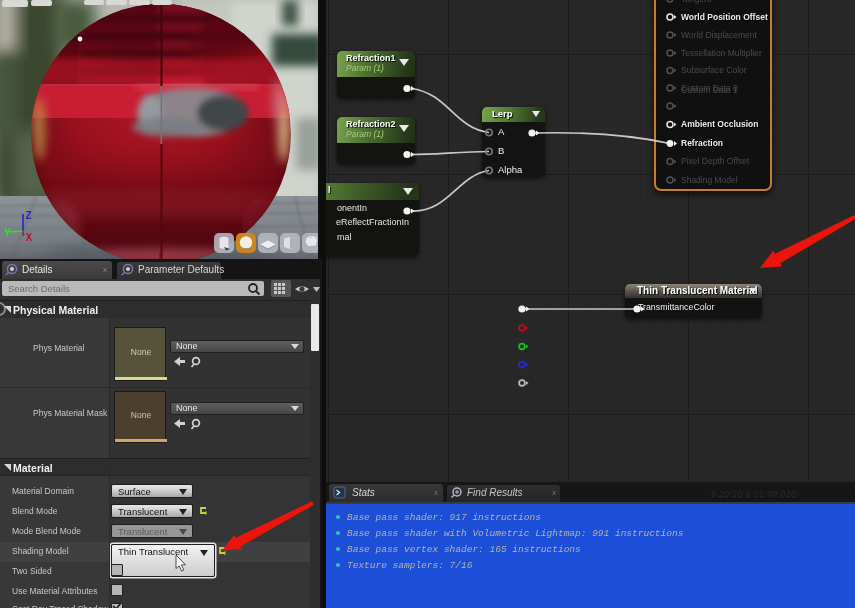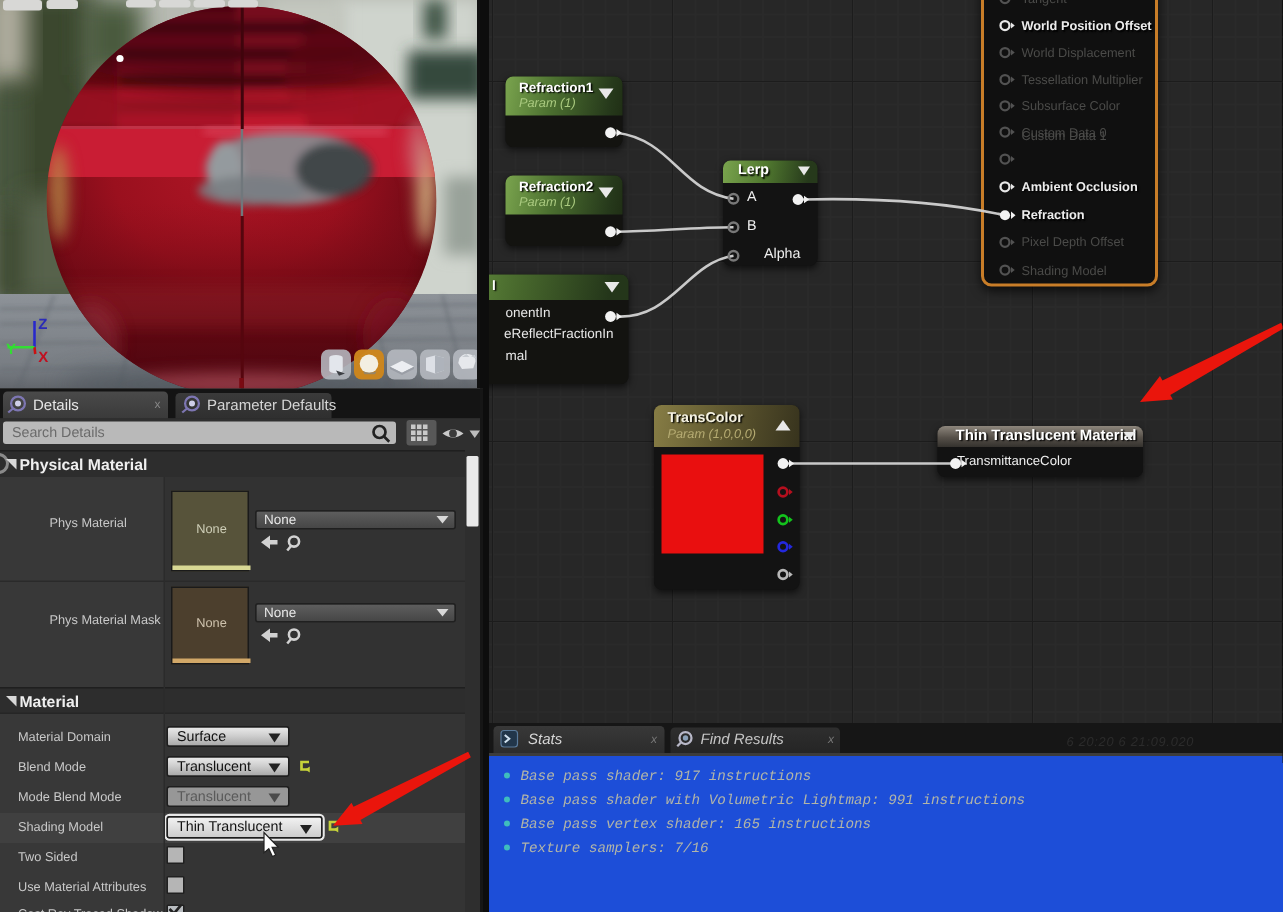--- a/index.html
+++ b/index.html
@@ -207,34 +207,24 @@
     </div>
 
     <div class="node" style="left:156px;top:107px;width:63px;height:70px;">
       <div class="nhead" style="height:15px;background:linear-gradient(100deg,#7aa44e 0%,#50782f 45%,#26391b 90%);">
         <div class="ntitle" style="font-size:9.5px;padding:1px 0 0 10px;">Lerp</div>
         <div class="tri" style="right:5px;top:4px;border-left-width:4.5px;border-right-width:4.5px;border-top-width:6px;"></div>
       </div>
       <div style="height:55px;background:#131313;border-radius:0 0 5px 5px;color:#efefef;font-size:9.5px;">
         <div style="padding:4px 0 0 16px;">A</div>
         <div style="padding:8px 0 0 16px;">B</div>
-        <div style="padding:8px 0 0 16px;text-align:center;">Alpha</div>
-      </div>
-    </div>
-
-    <div class="node" style="left:110px;top:270px;width:97px;height:123px;">
-      <div class="nhead" style="height:28px;background:linear-gradient(100deg,#877d45 0%,#5d562f 50%,#37331d 100%);">
-        <div class="ntitle" style="font-size:9.5px;padding:3px 0 0 9px;color:#f5f2e2;">TransColor</div>
-        <div class="nsub" style="font-size:8.5px;color:#b5ab72;padding:0 0 0 9px;">Param (1,0,0,0)</div>
-        <div class="tri" style="right:6px;top:10px;border-top:none;border-bottom:7px solid #e8e8e8;"></div>
-      </div>
-      <div style="height:95px;background:#131313;border-radius:0 0 5px 5px;">
-        <div style="position:absolute;left:5px;top:33px;width:68px;height:66px;background:#e90f0f;"></div>
-      </div>
-    </div>
+        <div style="padding:8px 0 0 16px;">Alpha</div>
+      </div>
+    </div>
+
 
     <div class="node" style="left:299px;top:284px;width:137px;height:34px;">
       <div class="nhead" style="height:14px;background:linear-gradient(180deg,#8d867c 0%,#565049 55%,#35322e 100%);">
         <div class="ntitle" style="font-size:10px;padding:1px 0 0 12px;">Thin Translucent Material</div>
         <div class="tri" style="right:5px;top:4px;border-left-width:4px;border-right-width:4px;border-top-width:5.5px;"></div>
       </div>
       <div style="height:20px;background:#121212;border-radius:0 0 5px 5px;color:#efefef;font-size:8.8px;">
         <div style="padding:4px 0 0 13px;">TransmittanceColor</div>
       </div>
     </div>
@@ -411,21 +401,21 @@
       </svg>
     <div style="position:absolute;left:110px;top:217px;width:212px;height:132px;background:#343434;"></div>
     <div style="position:absolute;left:0;top:283px;width:322px;height:20px;background:#404040;"></div>
     <div class="drow" style="left:12px;top:227px;">Material Domain</div>
     <div class="combo" style="left:111px;top:225px;width:82px;">Surface<div class="cara" style="right:5px;top:4px;"></div></div>
     <div class="drow" style="left:12px;top:247px;">Blend Mode</div>
     <div class="combo" style="left:111px;top:245px;width:82px;">Translucent<div class="cara" style="right:5px;top:4px;"></div></div>
     <div class="drow" style="left:12px;top:267px;">Mode Blend Mode</div>
     <div class="combo" style="left:111px;top:265px;width:82px;background:#979797;color:#5a5a5a;">Translucent<div class="cara" style="right:5px;top:4px;border-top-color:#4a4a4a;"></div></div>
     <div class="drow" style="left:12px;top:287px;">Shading Model</div>
-    <div class="combo" style="left:111px;top:285px;width:104px;height:15px;background:linear-gradient(180deg,#f2f2f2,#cdcdcd);box-shadow:0 0 0 1.5px #e8e8e8;line-height:14px;">Thin Translucent<div class="cara" style="right:6px;top:5px;"></div></div>
+    <div class="combo" style="left:111px;top:285px;width:104px;height:33px;background:linear-gradient(180deg,#f2f2f2,#cdcdcd);box-shadow:0 0 0 1.5px #e8e8e8;line-height:14px;">Thin Translucent<div class="cara" style="right:6px;top:5px;"></div></div>
     <div class="drow" style="left:12px;top:307px;">Two Sided</div>
     <div class="chk" style="left:111px;top:305px;"></div>
     <div class="drow" style="left:12px;top:327px;">Use Material Attributes</div>
     <div class="chk" style="left:111px;top:325px;"></div>
     <div class="drow" style="left:12px;top:345px;">Cast Ray Traced Shadow</div>
     <div class="chk" style="left:111px;top:344px;background:#b8bcc0;"></div>
     <svg style="position:absolute;left:111px;top:344px" width="12" height="8">
         <path d="M2,3 L5,6 L10,0" fill="none" stroke="#222" stroke-width="1.8"></path>
       </svg>
 

